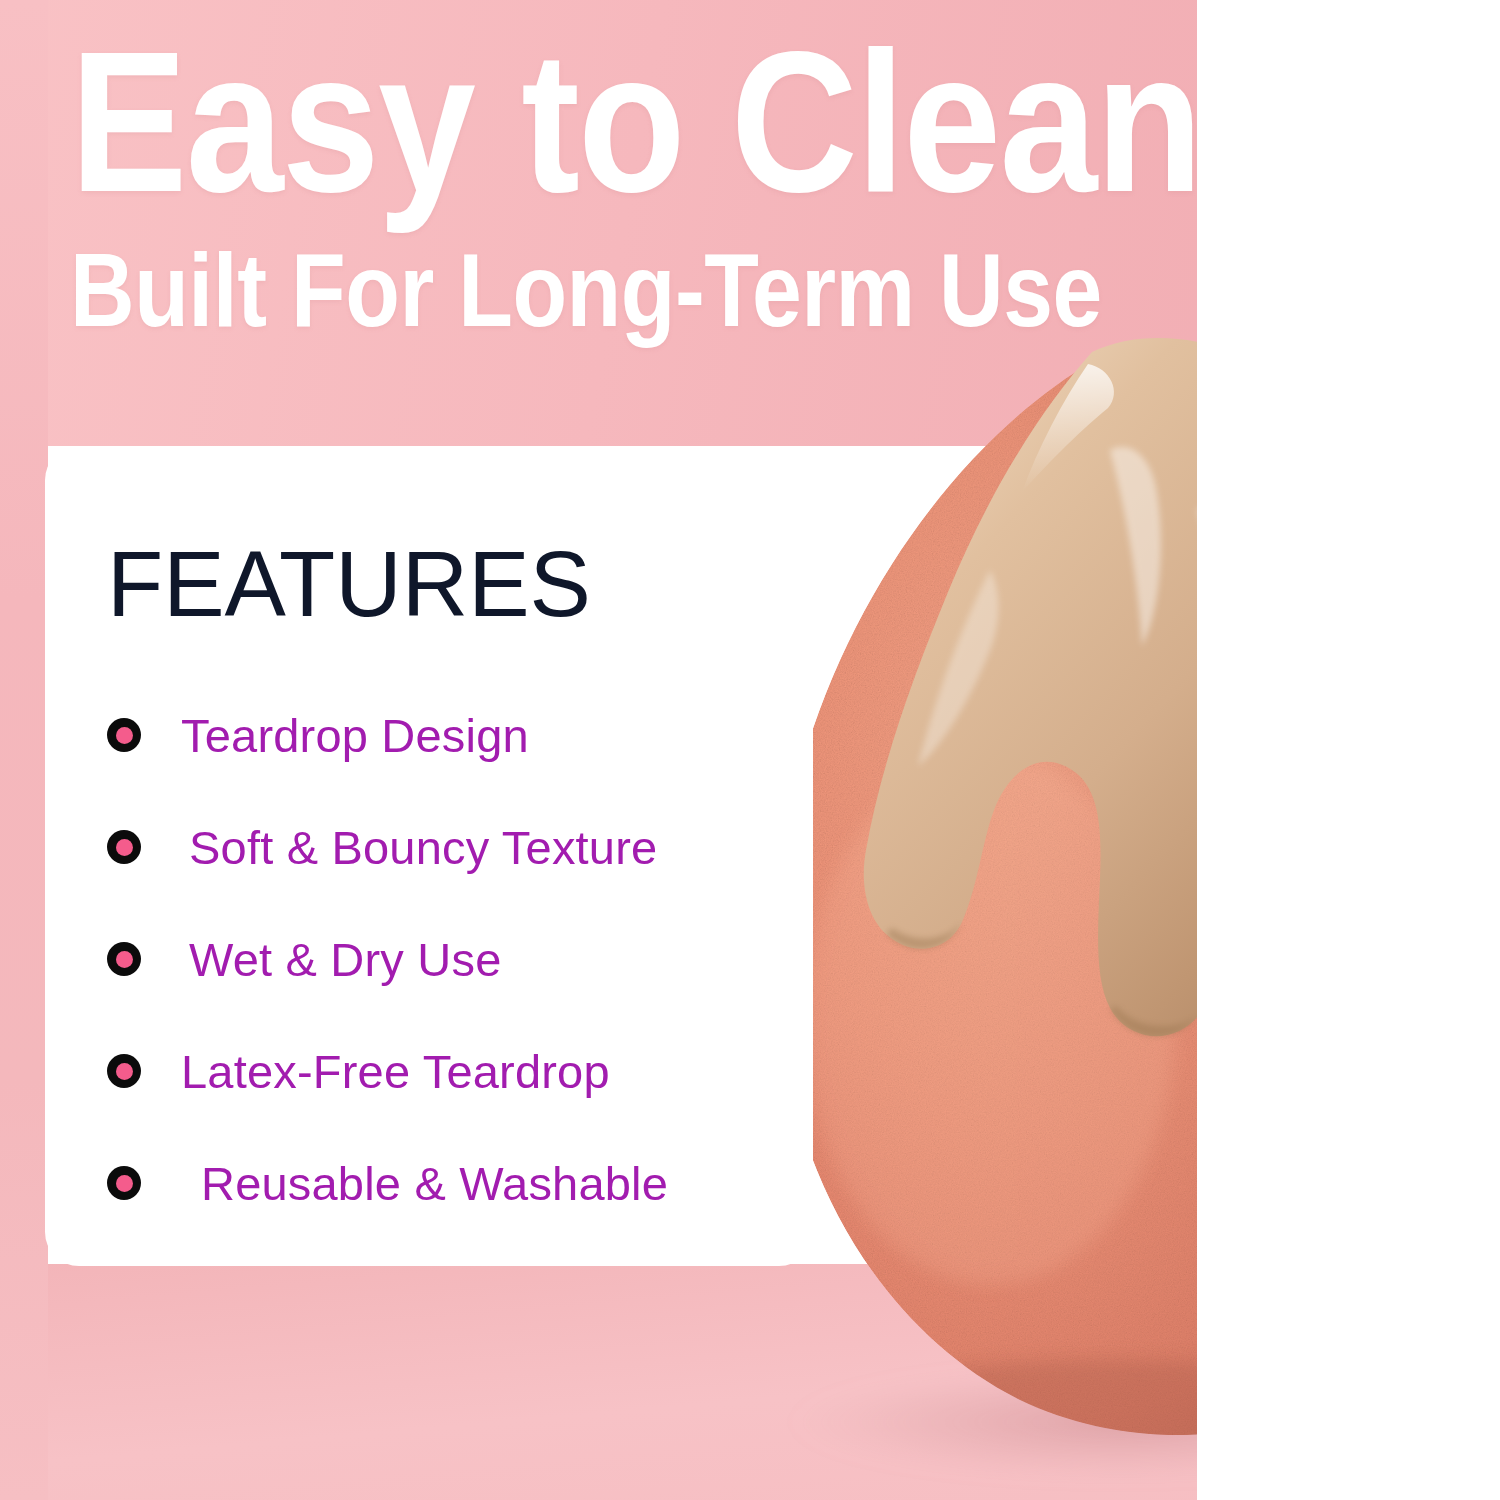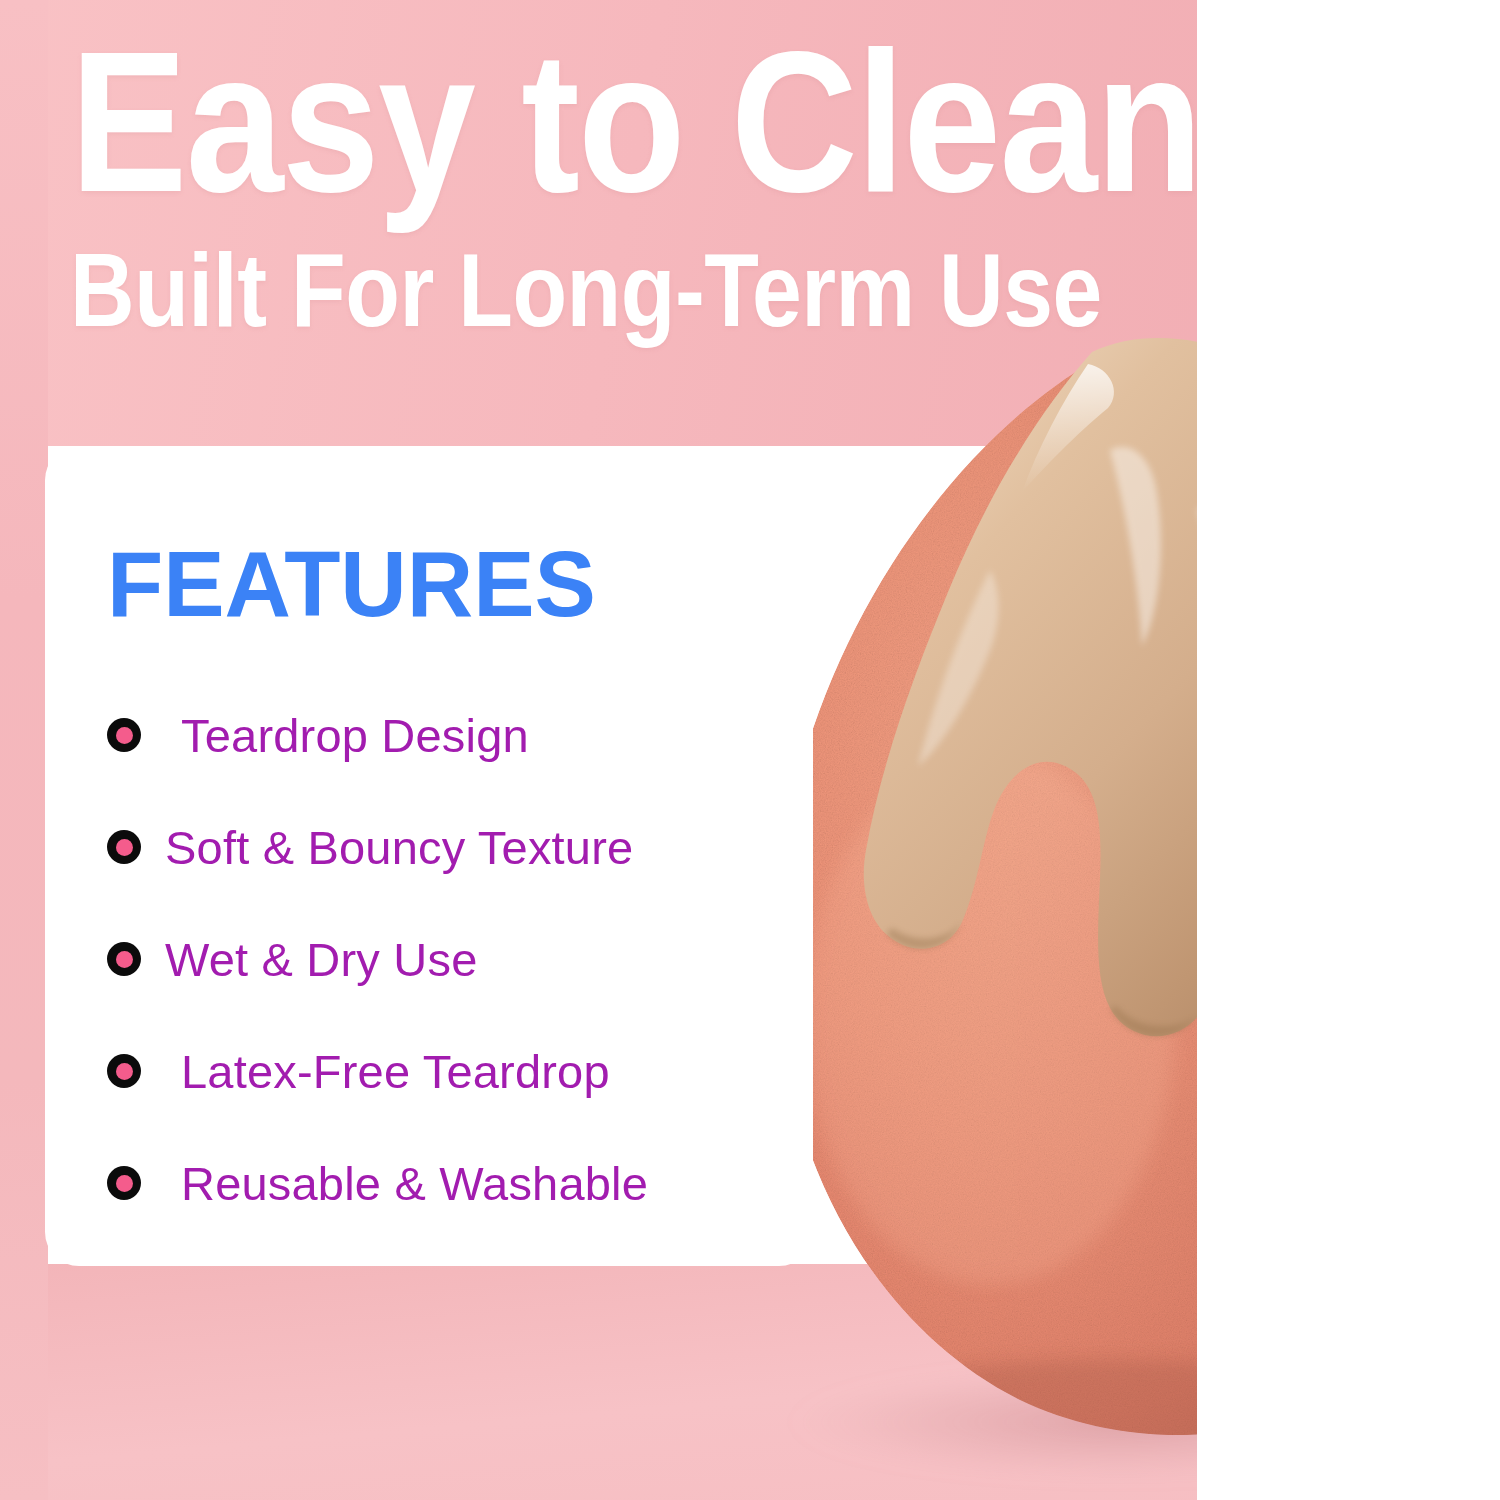--- a/index.html
+++ b/index.html
@@ -64,36 +64,36 @@
   .feature-card {
     position:absolute;
     left:45px; top:446px;
     width:768px; height:820px;
     background:#ffffff;
     border-radius:34px;
     padding:92px 0 0 62px;
   }
   .features-title {
     font-family:"Liberation Sans Narrow","Liberation Sans", sans-serif;
-    font-weight:bold;
+    font-weight:normal;
     font-size:92px;
     line-height:1;
-    color:#3b82f6;
+    color:#0f172a;
     letter-spacing:0px;
     transform:scaleX(1.0);
     transform-origin:left center;
   }
   .feature-list { margin-top:78px; }
   .feature-row {
     display:flex;
     align-items:center;
     height:54px;
     margin-bottom:58px;
   }
-  .feature-row:last-child { margin-bottom:0; }
+  .feature-row:last-child { margin-bottom:0;gap:20px; }
   .bullet {
     width:34px; height:34px;
     border-radius:50%;
     background:#0b0b0b;
     display:flex; align-items:center; justify-content:center;
     flex:0 0 34px;
   }
   .bullet-core {
     width:17px; height:17px;
     border-radius:50%;
@@ -102,21 +102,21 @@
   }
   .feature-text {
     margin-left:40px;
     font-family:"Liberation Sans Narrow","Liberation Sans", sans-serif;
     font-size:47px;
     line-height:1;
     color:#a21caf;
     letter-spacing:0.2px;
     white-space:nowrap;
   }
-  .feature-row[data-indent="1"] .feature-text { margin-left:24px; }
+  .feature-row[data-indent="1"] .feature-text { margin-left:48px; }
 
   
   .product { position:absolute; left:690px; top:330px; width:810px; height:1170px; }
   .product svg { display:block; width:810px; height:1170px; }
 </style>
 </head>
 <body>
 
 <div id="stage">
 

